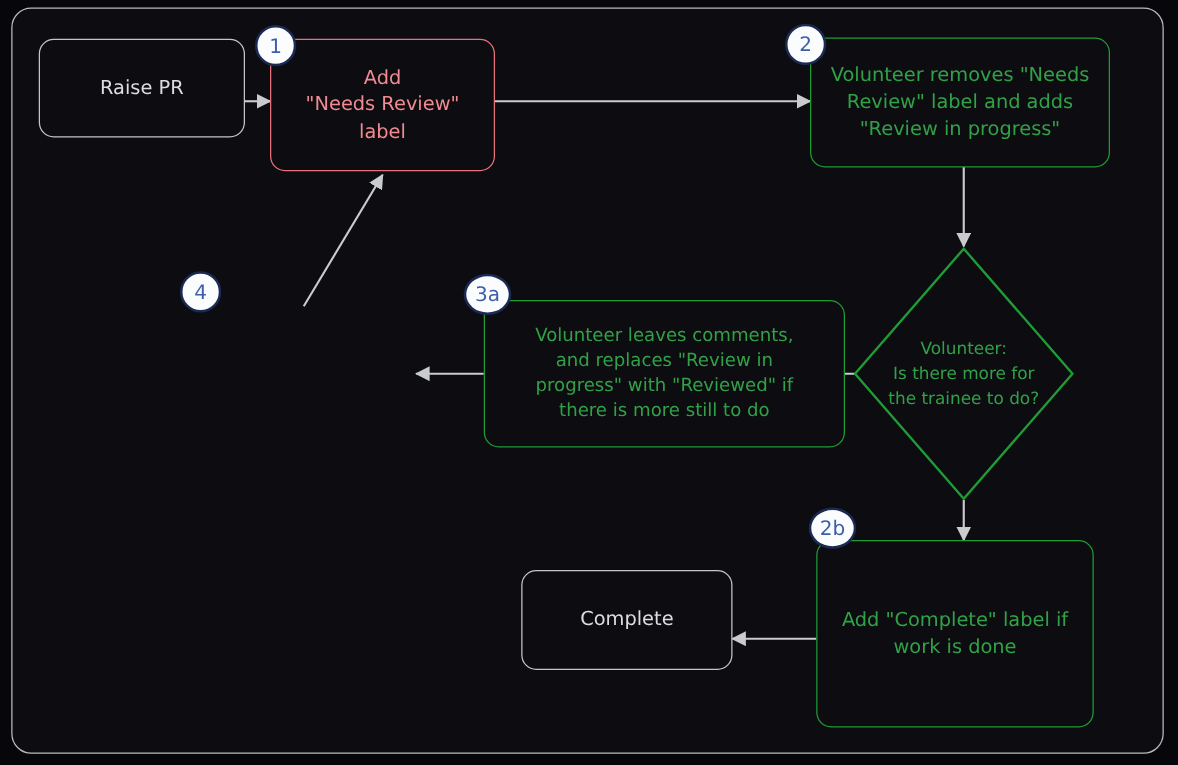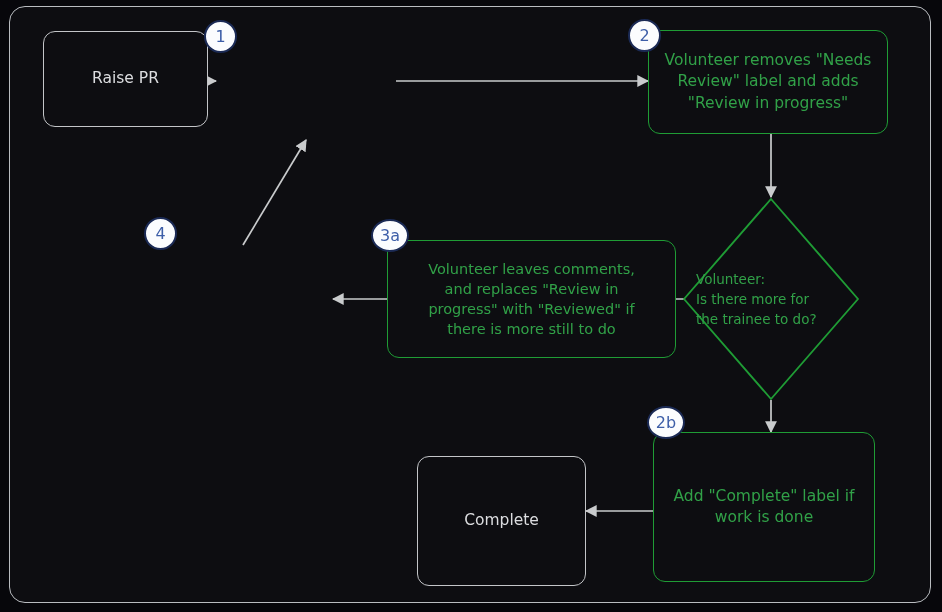--- a/index.html
+++ b/index.html
@@ -82,20 +82,21 @@
   }
   .diamond-shape {
     position: absolute;
     left: 0; top: 0;
     width: 100%;
     height: 100%;
   }
   .diamond-label {
     position: relative;
     z-index: 2;
+    text-align: center;
     font-size: 13.5px;
     line-height: 1.5;
     color: #31a148;
     width: 150px;
   }
 
   
   .badge {
     position: absolute;
     width: 33px;
@@ -140,24 +141,27 @@
       <path d="M 387 299 L 333 299"></path>
 
       <path d="M 243 245 L 306 140"></path>
 
       <path d="M 771 400 L 771 432"></path>
 
       <path d="M 653 511 L 586 511"></path>
     </g>
   </svg>
 
-  <div class="node neutral" style="left:31px; top:31px; width:165px; height:96px;margin-left:12px;">
+  <div class="node neutral" style="left:31px; top:31px; width:165px; height:79px;">
     <div class="txt">Raise PR</div>
   </div>
 
+  <div class="node pink" style="left:216px; top:31px; width:180px; height:106px;">
+    <div class="txt">Add<br>"Needs Review"<br>label</div>
+  </div>
   <div class="badge" style="left:204px; top:20px;">1</div>
 
   <div class="node green" style="left:648px; top:30px; width:240px; height:104px;">
     <div class="txt">Volunteer removes "Needs<br>Review" label and adds<br>"Review in progress"</div>
   </div>
   <div class="badge" style="left:628px; top:19px;">2</div>
 
   <div class="diamond-wrap" style="left:681px; top:196px; width:180px; height:206px;">
     <svg class="diamond-shape" viewBox="0 0 180 206" preserveAspectRatio="none">
       <path d="M 90 3 L 177 103 L 90 203 L 3 103 Z" fill="#0d0d11" stroke="#1f9c35" stroke-width="1.9" stroke-linejoin="round"></path>
@@ -170,18 +174,18 @@
   </div>
   <div class="badge wide" style="left:371px; top:219px;">3a</div>
 
   <div class="badge" style="left:144px; top:217px;">4</div>
 
   <div class="node green" style="left:653px; top:432px; width:222px; height:150px;">
     <div class="txt">Add "Complete" label if<br>work is done</div>
   </div>
   <div class="badge wide" style="left:647px; top:406px;">2b</div>
 
-  <div class="node neutral" style="left:417px; top:456px; width:169px; height:130px;justify-content:flex-end;">
+  <div class="node neutral" style="left:417px; top:456px; width:169px; height:80px;justify-content:flex-end;">
     <div class="txt">Complete</div>
   </div>
 
 
 </div>
 
 </body></html>

